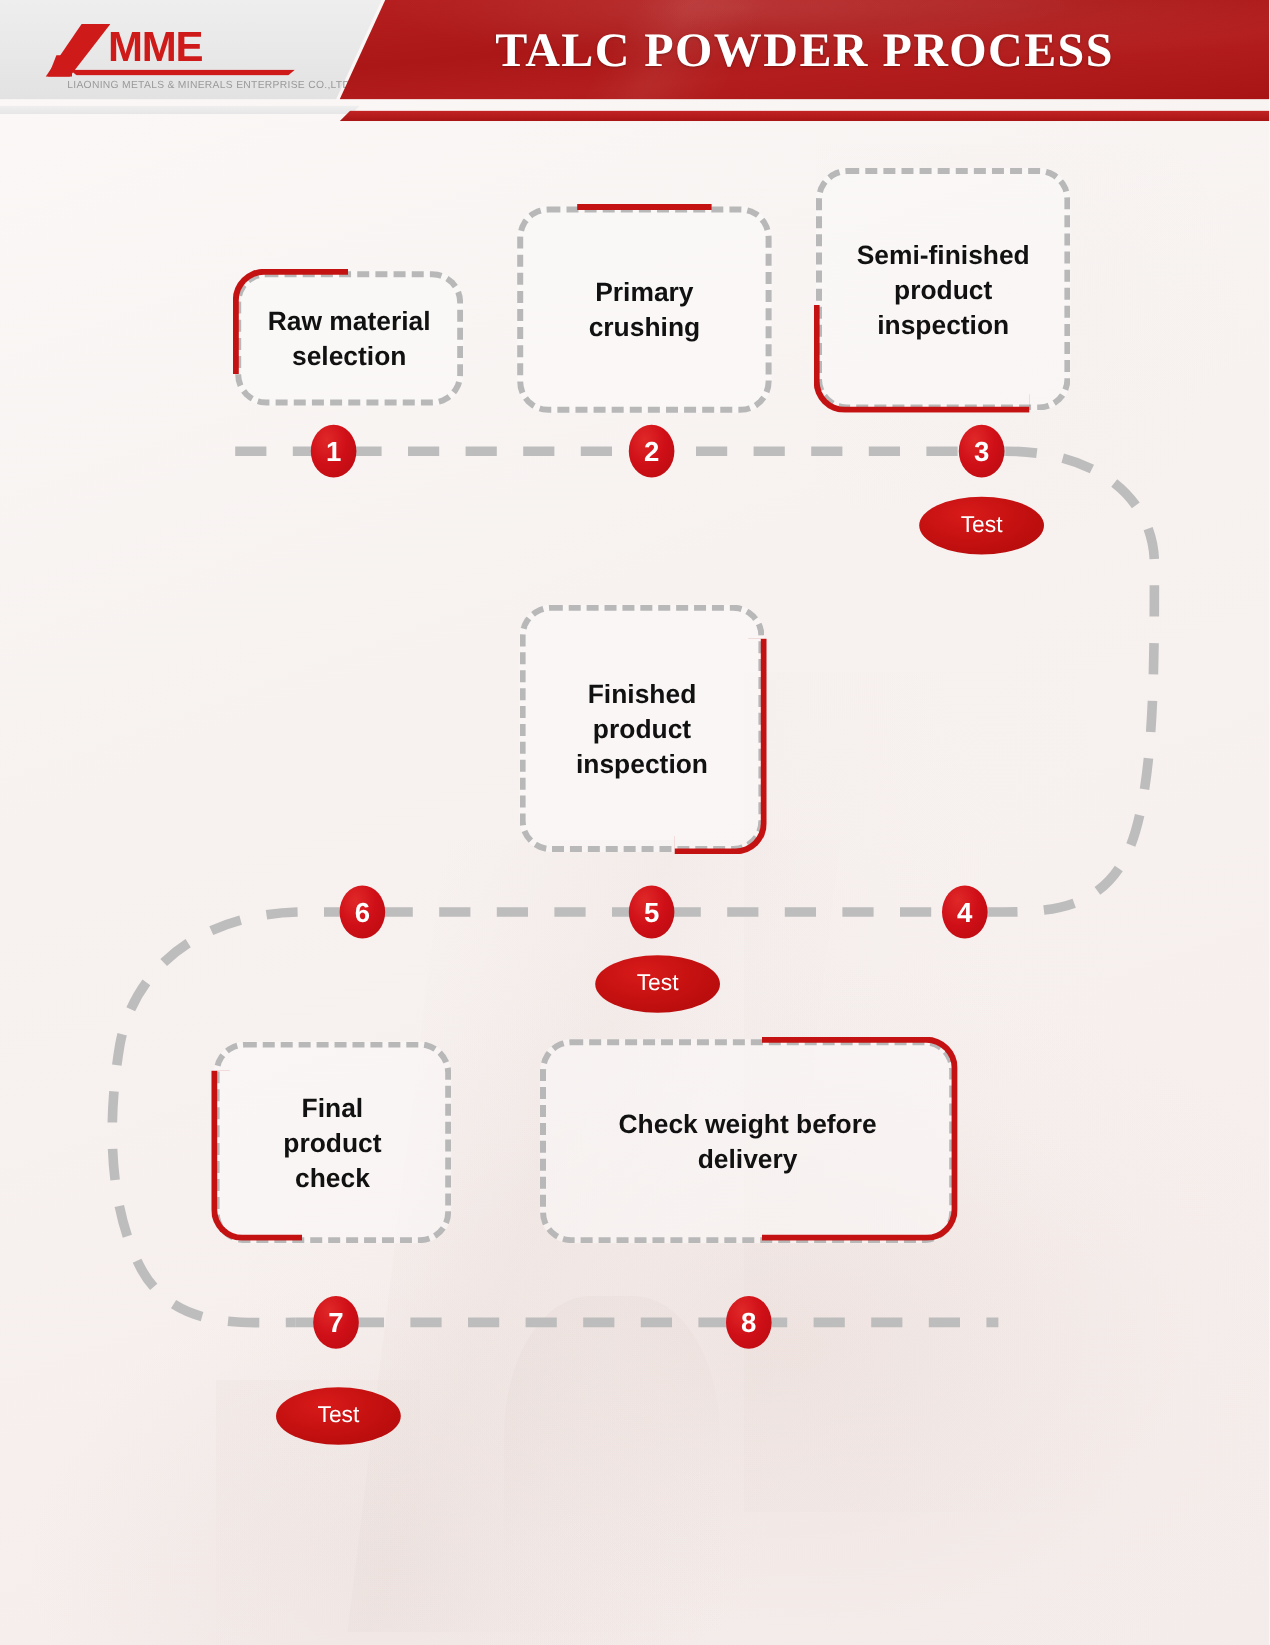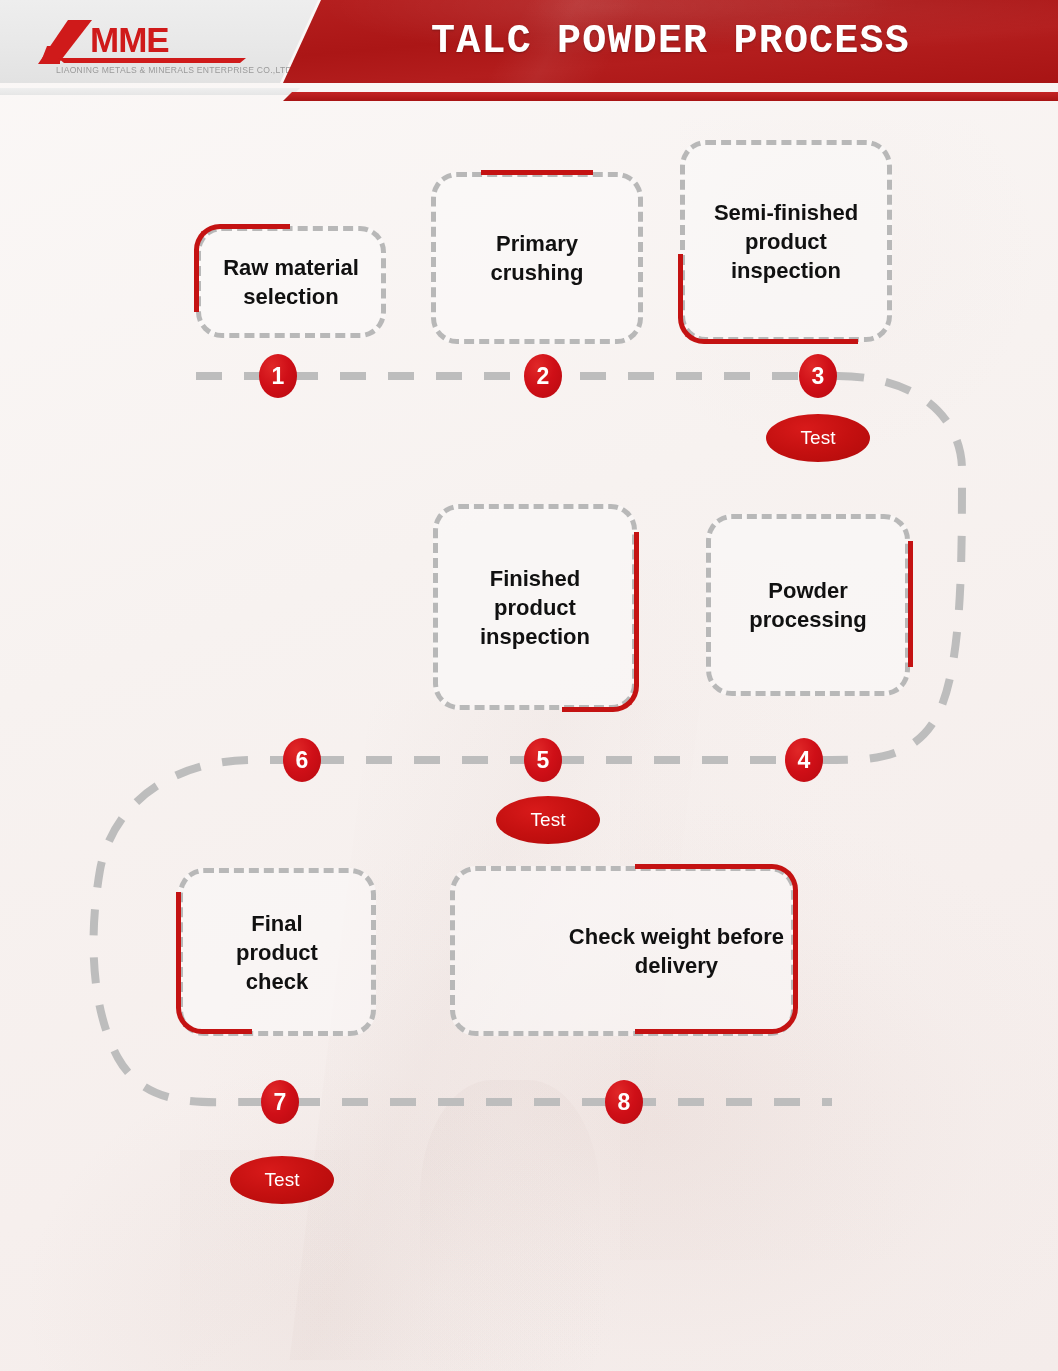--- a/index.html
+++ b/index.html
@@ -86,21 +86,21 @@
   .header-title {
     position: absolute;
     left: 0; top: 0;
     width: 775px; height: 83px;
     display: flex; align-items: center; justify-content: center;
     color: #ffffff;
     font-size: 40px;
     font-weight: bold;
     letter-spacing: 1.2px;
     text-shadow: 0 1px 2px rgba(0,0,0,0.28);
-    font-family: Liberation Mono, monospace;
+    font-family: Liberation Serif, serif;
   }
   .header-stripe {
     position: absolute;
     left: 283px; top: 92px;
     width: 775px; height: 9px;
     background: linear-gradient(180deg, #c42424 0%, #a81414 100%);
     clip-path: polygon(9px 0, 775px 0, 775px 9px, 0 9px);
   }
   .header-stripe-left {
     position: absolute;
@@ -301,41 +301,35 @@
   <div class="test-badge" style="left:766px; top:414px;">Test</div>
 
 
   <div class="box" style="left:433px; top:504px; width:204px; height:206px;">
     <div class="box-dash"></div>
     <div class="box-accent" style="left:129px; top:28px; width:77px; height:180px;
                 border-width:0 5px 5px 0; border-radius:0 0 26px 0;"></div>
     <div class="box-label">Finished<br>product<br>inspection</div>
   </div>
 
-  <div class="box" style="left:706px; top:514px; width:204px; height:182px;">
-    <div class="box-dash"></div>
-    <div class="box-accent" style="left:202px; top:27px; width:0; height:126px;
-                border-width:0 5px 0 0; border-radius:0;"></div>
-    <div class="box-label">Powder<br>processing</div>
-  </div>
 
   <div class="step-num" style="left:283px; top:738px;">6</div>
   <div class="step-num" style="left:524px; top:738px;">5</div>
   <div class="step-num" style="left:785px; top:738px;">4</div>
 
   <div class="test-badge" style="left:496px; top:796px;">Test</div>
 
   <div class="box" style="left:178px; top:868px; width:198px; height:168px;">
     <div class="box-dash"></div>
     <div class="box-accent" style="left:-2px; top:24px; width:76px; height:142px;
                 border-width:0 0 5px 5px; border-radius:0 0 0 26px;"></div>
     <div class="box-label">Final<br>product<br>check</div>
   </div>
 
-  <div class="box" style="left:450px; top:866px; width:346px; height:170px;justify-content:flex-end;">
+  <div class="box" style="left:450px; top:866px; width:346px; height:170px;">
     <div class="box-dash"></div>
     <div class="box-accent" style="left:185px; top:-2px; width:163px; height:170px;
                 border-width:5px 5px 5px 0; border-radius:0 26px 26px 0;
                 border-top-color:#c41212; border-right-color:#c41212; border-bottom-color:#c41212;"></div>
     <div class="box-label">Check weight before<br>delivery</div>
   </div>
 
   <div class="step-num" style="left:261px; top:1080px;">7</div>
   <div class="step-num" style="left:605px; top:1080px;">8</div>
 

